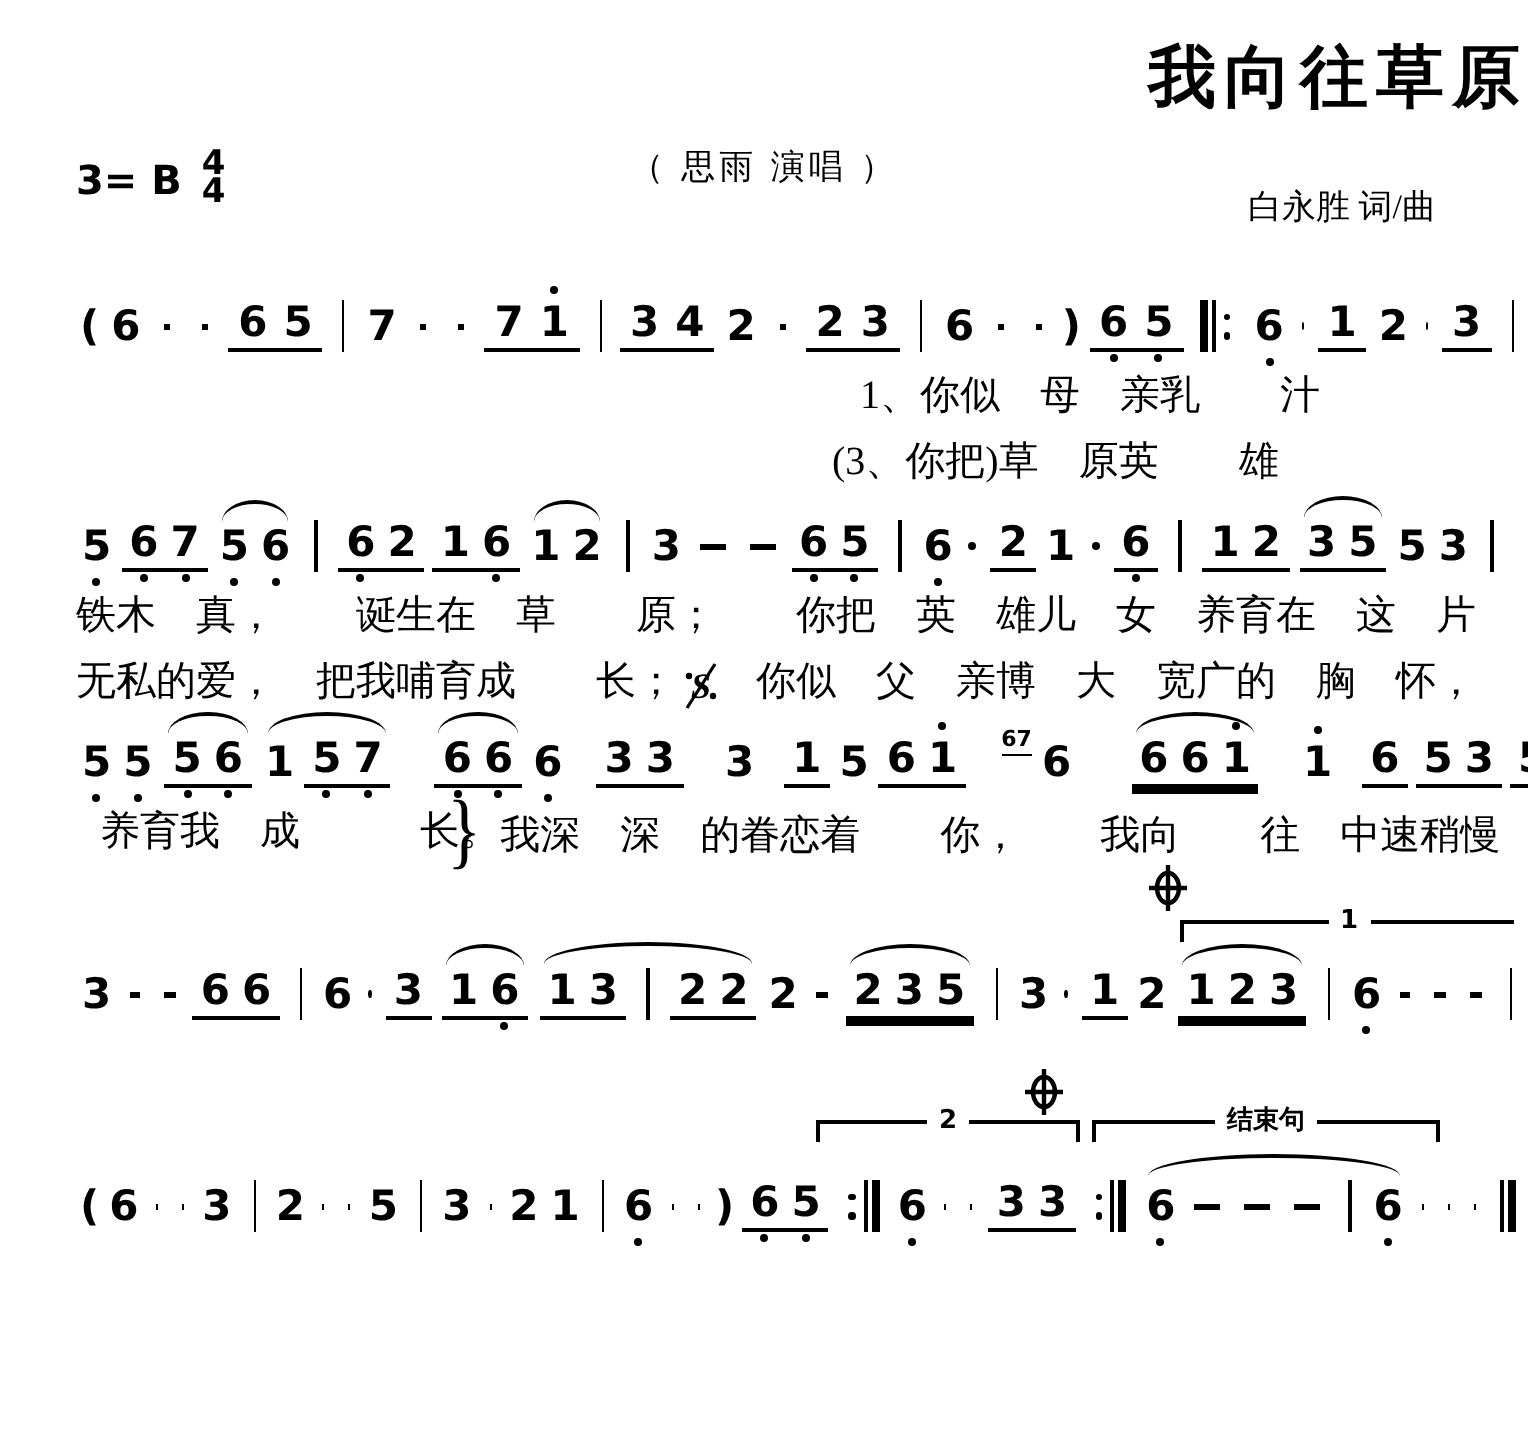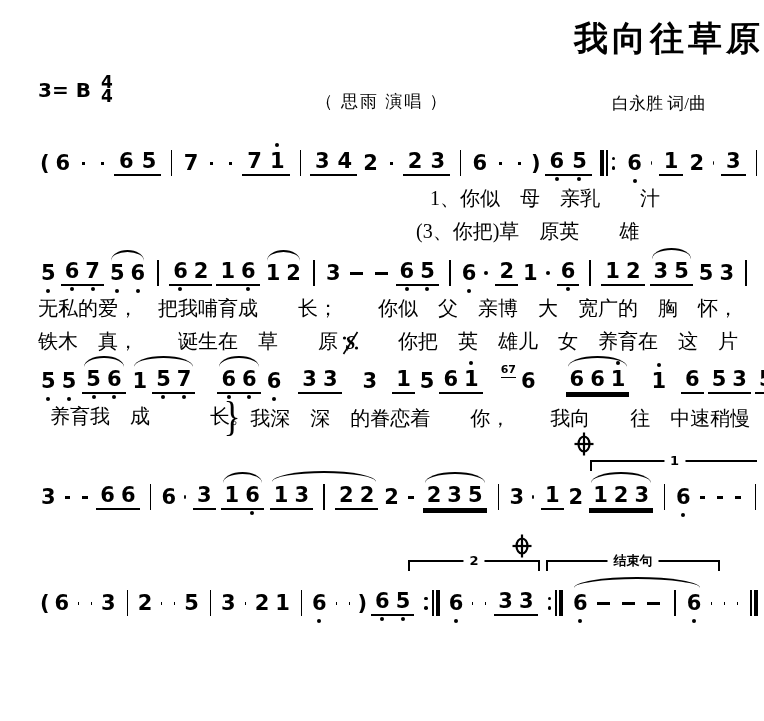--- a/index.html
+++ b/index.html
@@ -1,24 +1,24 @@
 <!DOCTYPE html>
 <html><head>
 <meta charset="utf-8">
 <style>
   html,body{margin:0;padding:0;width:764px;height:721px;background:#fff;color:#000;overflow:hidden;}
   .page{position:relative;width:764px;height:721px;background:#fff;font-family:"Liberation Sans",sans-serif;}
 
   
   .title{padding-top:16px;text-align:right;font-size:34px;font-weight:bold;letter-spacing:4px;font-family:"DejaVu Sans",sans-serif;}
-  .subtitle{margin-top:28px;text-align:center;font-size:17px;letter-spacing:2px;font-family:Liberation Serif, serif;}
+  .subtitle{margin-top:10px;text-align:center;font-size:17px;letter-spacing:2px;font-family:Liberation Sans, sans-serif;}
   .keyrow{position:absolute;left:38px;top:76px;display:flex;align-items:center;font-weight:bold;font-size:20px;font-family:"DejaVu Sans",sans-serif;}
   .meter{display:flex;flex-direction:column;margin-left:10px;font-size:17px;line-height:0.82;text-align:center;font-weight:bold;}
   .tempo{position:absolute;left:38px;top:108px;font-size:15px;font-weight:bold;font-family:"Liberation Serif","DejaVu Serif",serif;}
-  .credit{position:absolute;right:58px;top:92px;font-size:17px;font-family:"Liberation Serif","DejaVu Serif",serif;}
+  .credit{position:absolute;right:46px;top:92px;font-size:17px;font-family:"Liberation Serif","DejaVu Serif",serif;}
 
   
   .system{position:absolute;left:0;right:0;}
   .s0{top:138px}.s1{top:240px}.s2{top:342px}.s3{top:448px}.s4{top:552px}
   .notes-line{position:relative;display:flex;align-items:center;height:34px;margin-left:38px;
               font-family:"DejaVu Sans",sans-serif;font-weight:bold;font-size:21px;}
   .s0 .notes-line{margin-top:8px}
   .s1 .notes-line{margin-top:16px}
   .s2 .notes-line{margin-top:22px}
   .s3 .notes-line{margin-top:32px}
@@ -296,22 +296,22 @@
             </span>
           </span>
           <span class="nt">
             <span class="nv">5</span>
           </span>
           <span class="nt">
             <span class="nv">3</span>
           </span>
           <span class="bl"></span>
         </div>
+        <div class="lyr" style="margin-left: 38px;">铁木　真，　　诞生在　草　　原；　　你把　英　雄儿　女　养育在　这　片</div>
         <div class="lyr" style="margin-left: 38px;">无私的爱，　把我哺育成　　长；　　你似　父　亲博　大　宽广的　胸　怀，</div>
-        <div class="lyr" style="margin-left: 38px;">铁木　真，　　诞生在　草　　原；　　你把　英　雄儿　女　养育在　这　片</div>
       </div>
       <div class="system s2">
         <div class="notes-line">
           <span class="nt">
             <span class="nv">5</span>
             <span class="od lo"></span>
           </span>
           <span class="nt">
             <span class="nv">5</span>
             <span class="od lo"></span>

